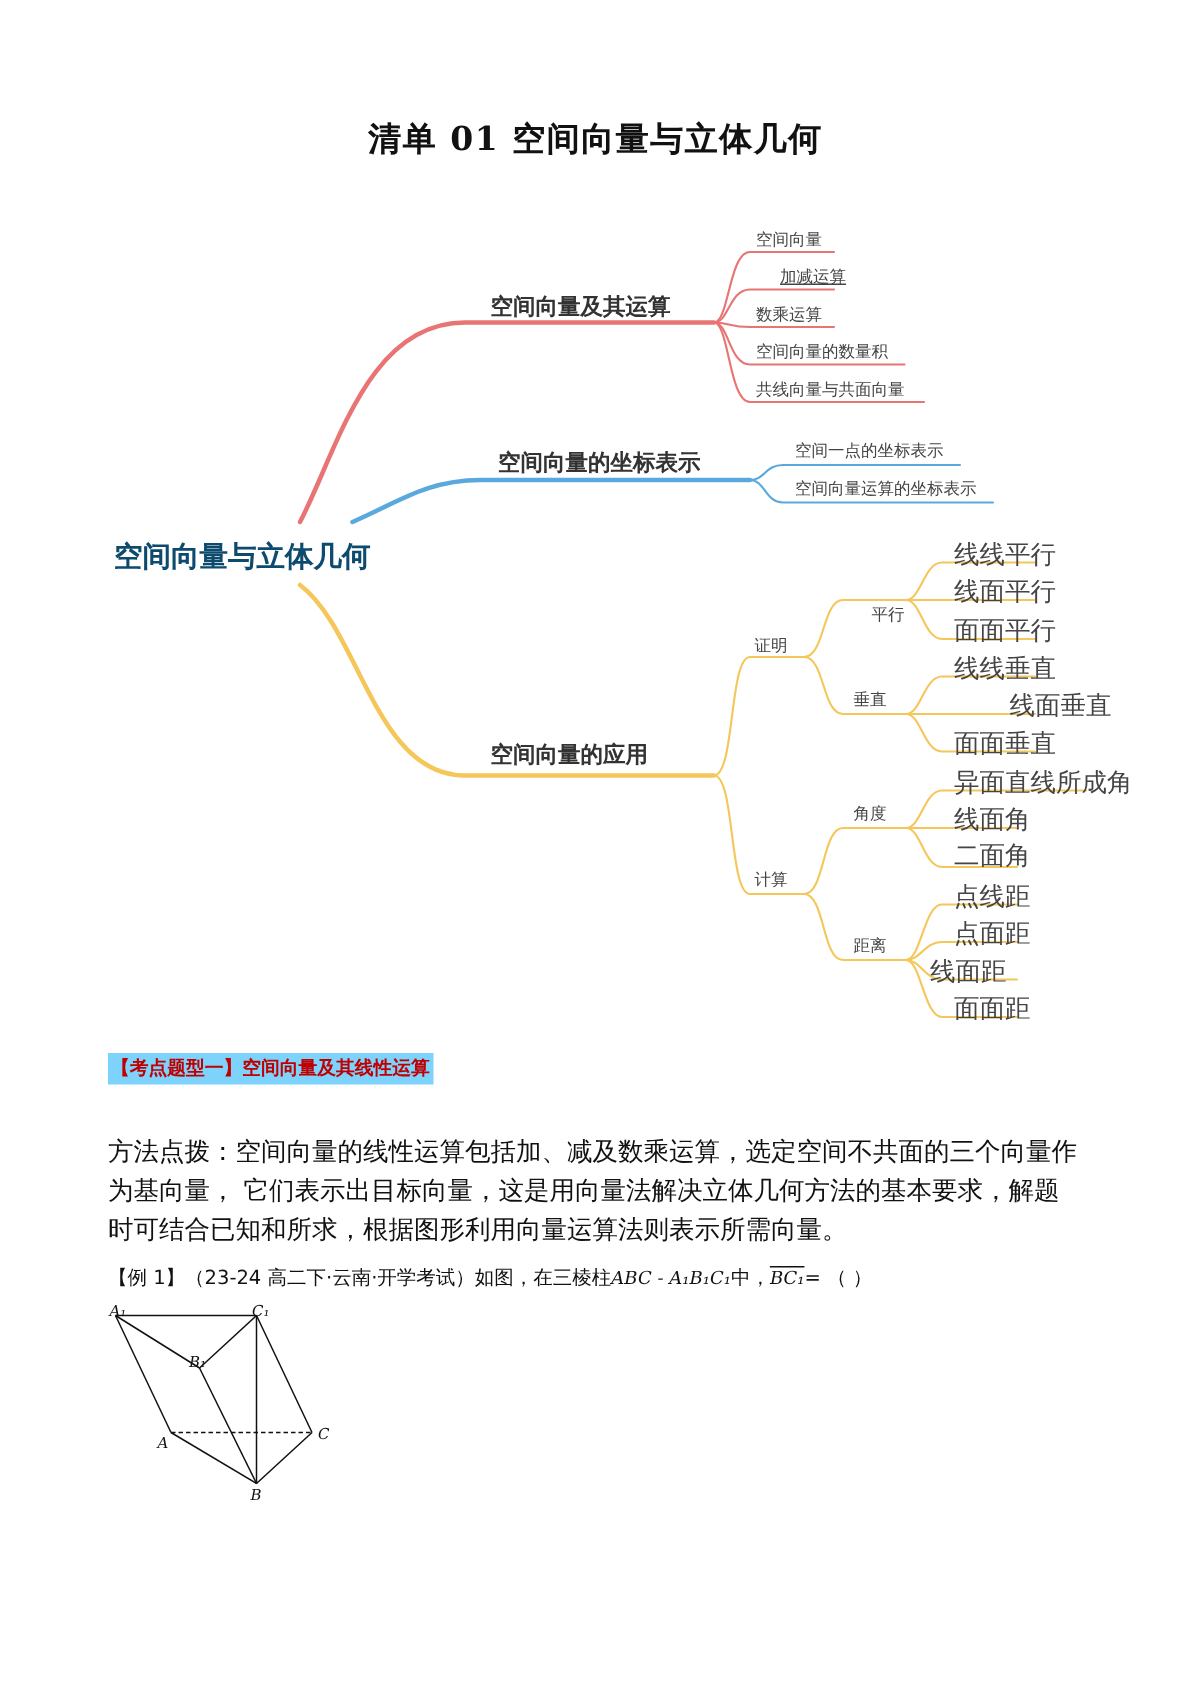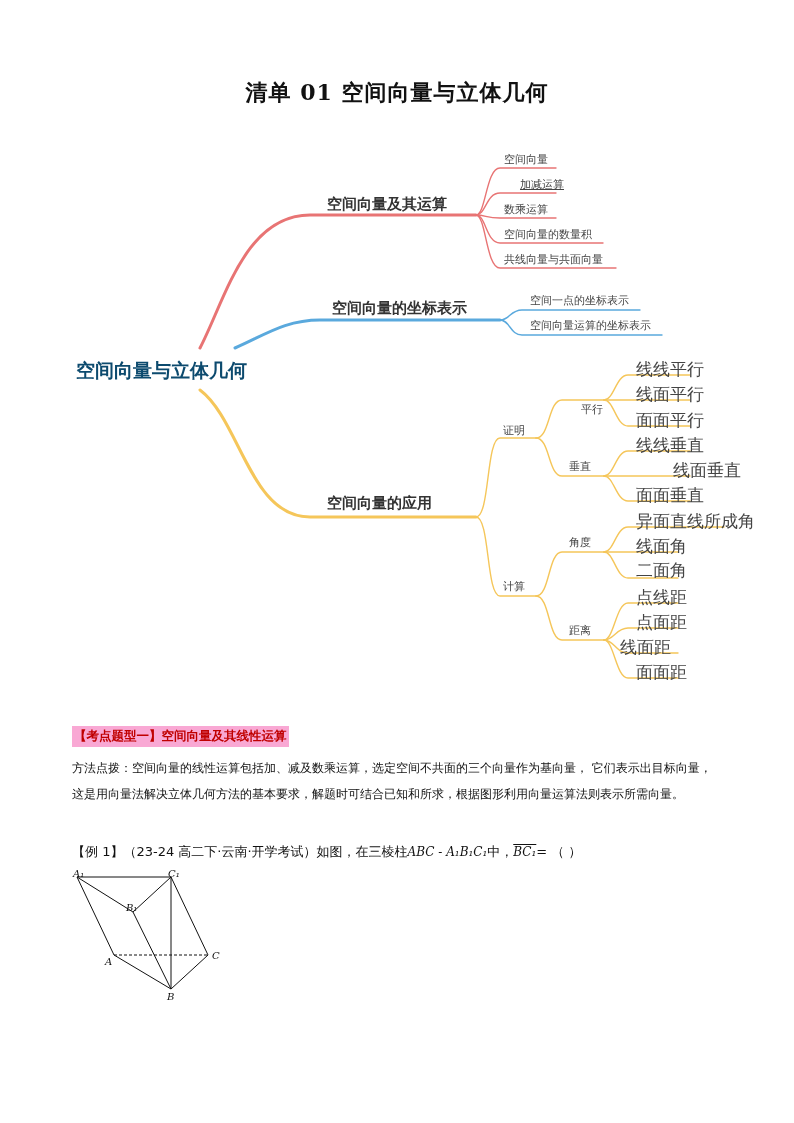--- a/index.html
+++ b/index.html
@@ -7,26 +7,26 @@
          font-family: "DejaVu Sans", "Liberation Sans", sans-serif; color: #222; }
   .title { position: absolute; left: 0; width: 794px; top: 78px; text-align: center;
            font-family: "DejaVu Serif", "Liberation Serif", serif; font-weight: bold;
            font-size: 22px; letter-spacing: 1px; color: #111; }
   svg.mindmap { position: absolute; left: 0; top: 130px; }
   .mm-text { position: absolute; white-space: nowrap; }
   .root { font-size: 19px; font-weight: bold; color: #0c4a6e; }
   .l1 { font-size: 15px; font-weight: bold; color: #333; }
   .l2 { font-size: 11px; color: #444; }
   .l3 { font-size: 17px; color: #444; }
-  .tag { position: absolute; left: 72px; top: 726px; background: #f9a8d4;
+  .tag { position: absolute; left: 72px; top: 702px; background: #7dd3fc;
          padding: 2px 2px; font-size: 12.5px; font-weight: bold; }
   .tag .br { color: #c00000; }
   .tag .t1 { color: #c00000; }
   .tag .t2 { color: #c00000; }
-  .para { position: absolute; left: 72px; top: 755px; width: 650px; font-size: 12px;
+  .para { position: absolute; left: 72px; top: 755px; width: 650px; font-size: 17px;
           line-height: 26px; color: #111; }
   .example { position: absolute; left: 72px; top: 843px; font-size: 13px; color: #111; white-space: nowrap; }
   .example .math { font-family: "DejaVu Serif", "Liberation Serif", serif; font-style: italic; font-size: 12px; }
   svg.figure { position: absolute; left: 60px; top: 862px; }
   .fig-label { font-family: "DejaVu Serif", "Liberation Serif", serif; font-style: italic; font-size: 10px; fill: #111; }
 </style>
 </head>
 <body>
 
 <div class="title">清单 01  空间向量与立体几何</div>

